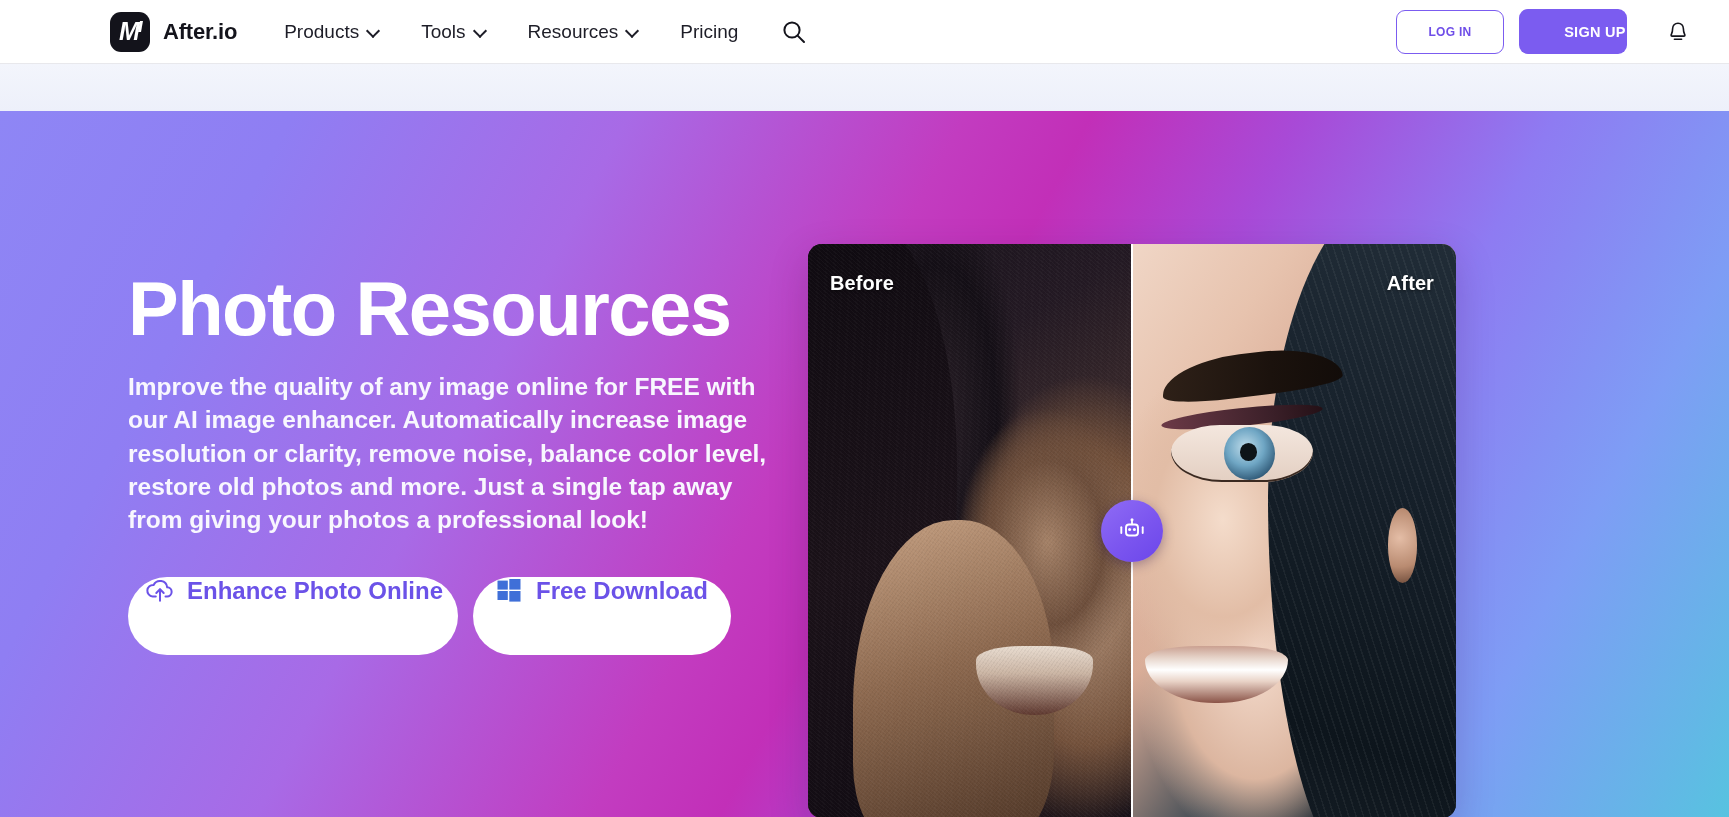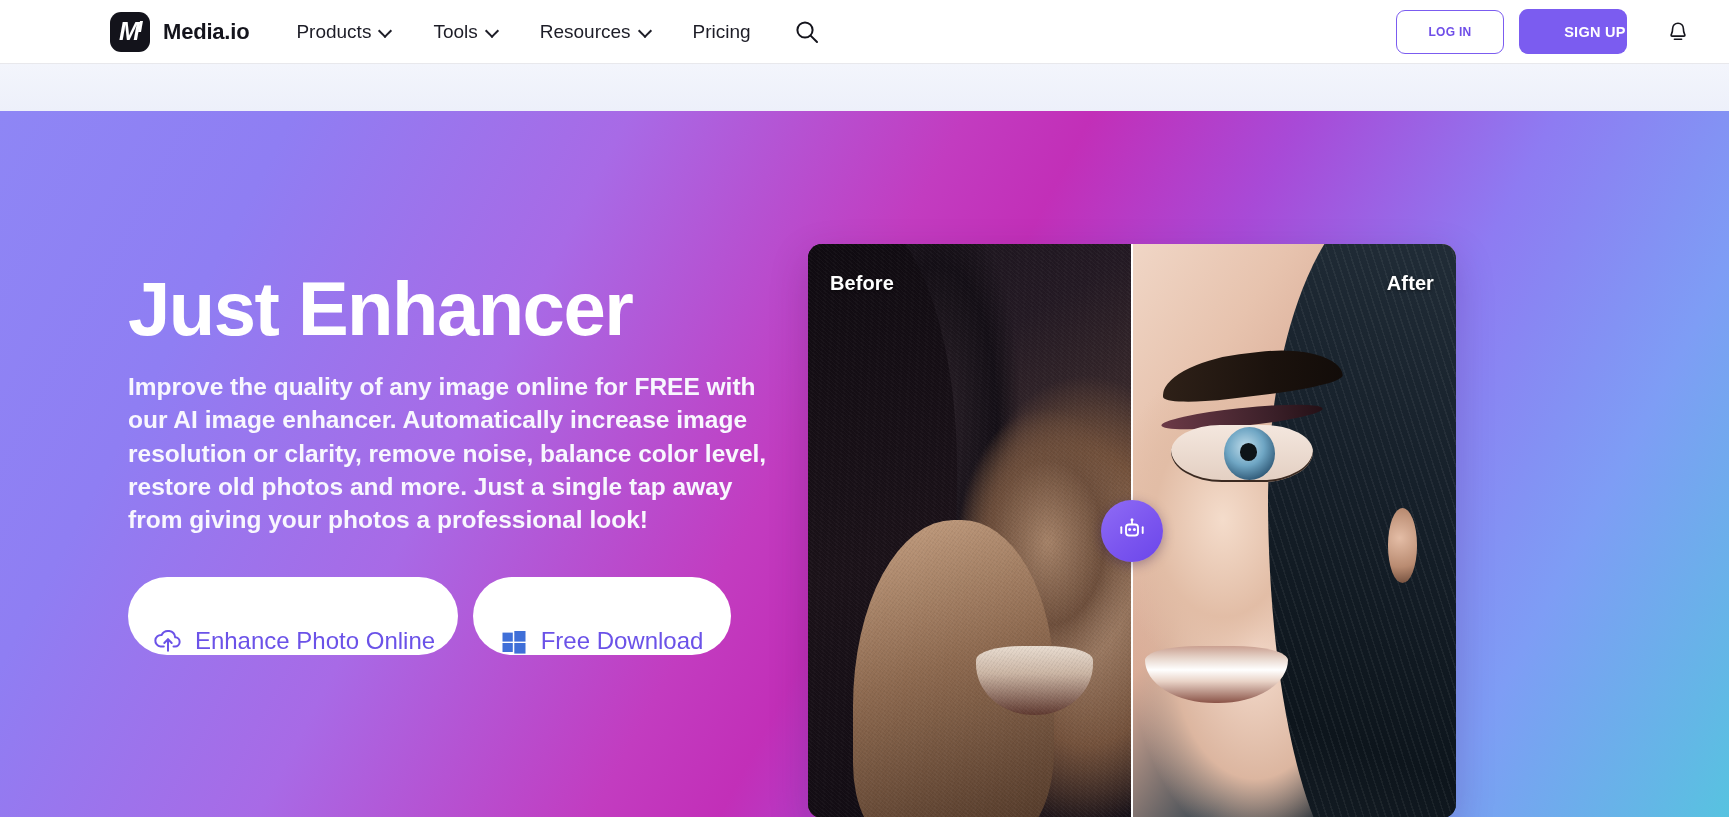--- a/index.html
+++ b/index.html
@@ -209,24 +209,24 @@
   }
 
   .hero-ctas {
     display: flex; align-items: center;
     margin-top: 40px;
   }
   .cta {
     height: 78px;
     border-radius: 39px;
     background: #ffffff;
-    display: flex; align-items: flex-end; justify-content: center;
+    display: flex; align-items: flex-start; justify-content: center;
     color: #6b52e8;
     font-size: 24px;
-    font-weight: normal;
+    font-weight: bold;
     cursor: pointer;
     white-space: nowrap;
   }
   .cta-primary { width: 330px; }
   .cta-secondary { width: 258px; margin-left: 15px; }
   .cta-icon {
     display: flex; align-items: center; justify-content: center;
     margin-right: 14px;
   }
 
@@ -401,21 +401,21 @@
 </head>
 <body>
 
 <div class="navbar">
 
   <div class="brand">
     <div class="brand-mark">
       <span class="m-glyph">M</span>
       <span class="tick"></span>
     </div>
-    <span class="brand-name">Media.io</span>
+    <span class="brand-name">After.io</span>
   </div>
 
   <div class="nav-links">
     <div class="nav-link">
       <span>Products</span>
       <span class="caret"></span>
     </div>
     <div class="nav-link">
       <span>Tools</span>
       <span class="caret"></span>
@@ -448,21 +448,21 @@
   </div>
 </div>
 
 <div class="sub-strip"></div>
 
 <div class="hero">
   <div class="hero-inner">
 
     <div class="hero-left">
 
-      <div class="hero-title">Just Enhancer</div>
+      <div class="hero-title">Photo Resources</div>
 
       <div class="hero-desc">Improve the quality of any image online for FREE with our AI image enhancer. Automatically increase image resolution or clarity, remove noise, balance color level, restore old photos and more. Just a single tap away from giving your photos a professional look!</div>
 
       <div class="hero-ctas">
 
         <div class="cta cta-primary">
           <span class="cta-icon">
             <svg width="30" height="28" viewBox="0 0 30 28">
               <path d="M22.5 19.5h1.4a4.6 4.6 0 0 0 .3-9.2A7.2 7.2 0 0 0 10.6 8 5.6 5.6 0 0 0 9.6 19.5h3.2" fill="none" stroke="#6b52e8" stroke-width="2" stroke-linecap="round" stroke-linejoin="round"></path>
               <line x1="17" y1="23.8" x2="17" y2="12.6" stroke="#6b52e8" stroke-width="2" stroke-linecap="round"></line>

